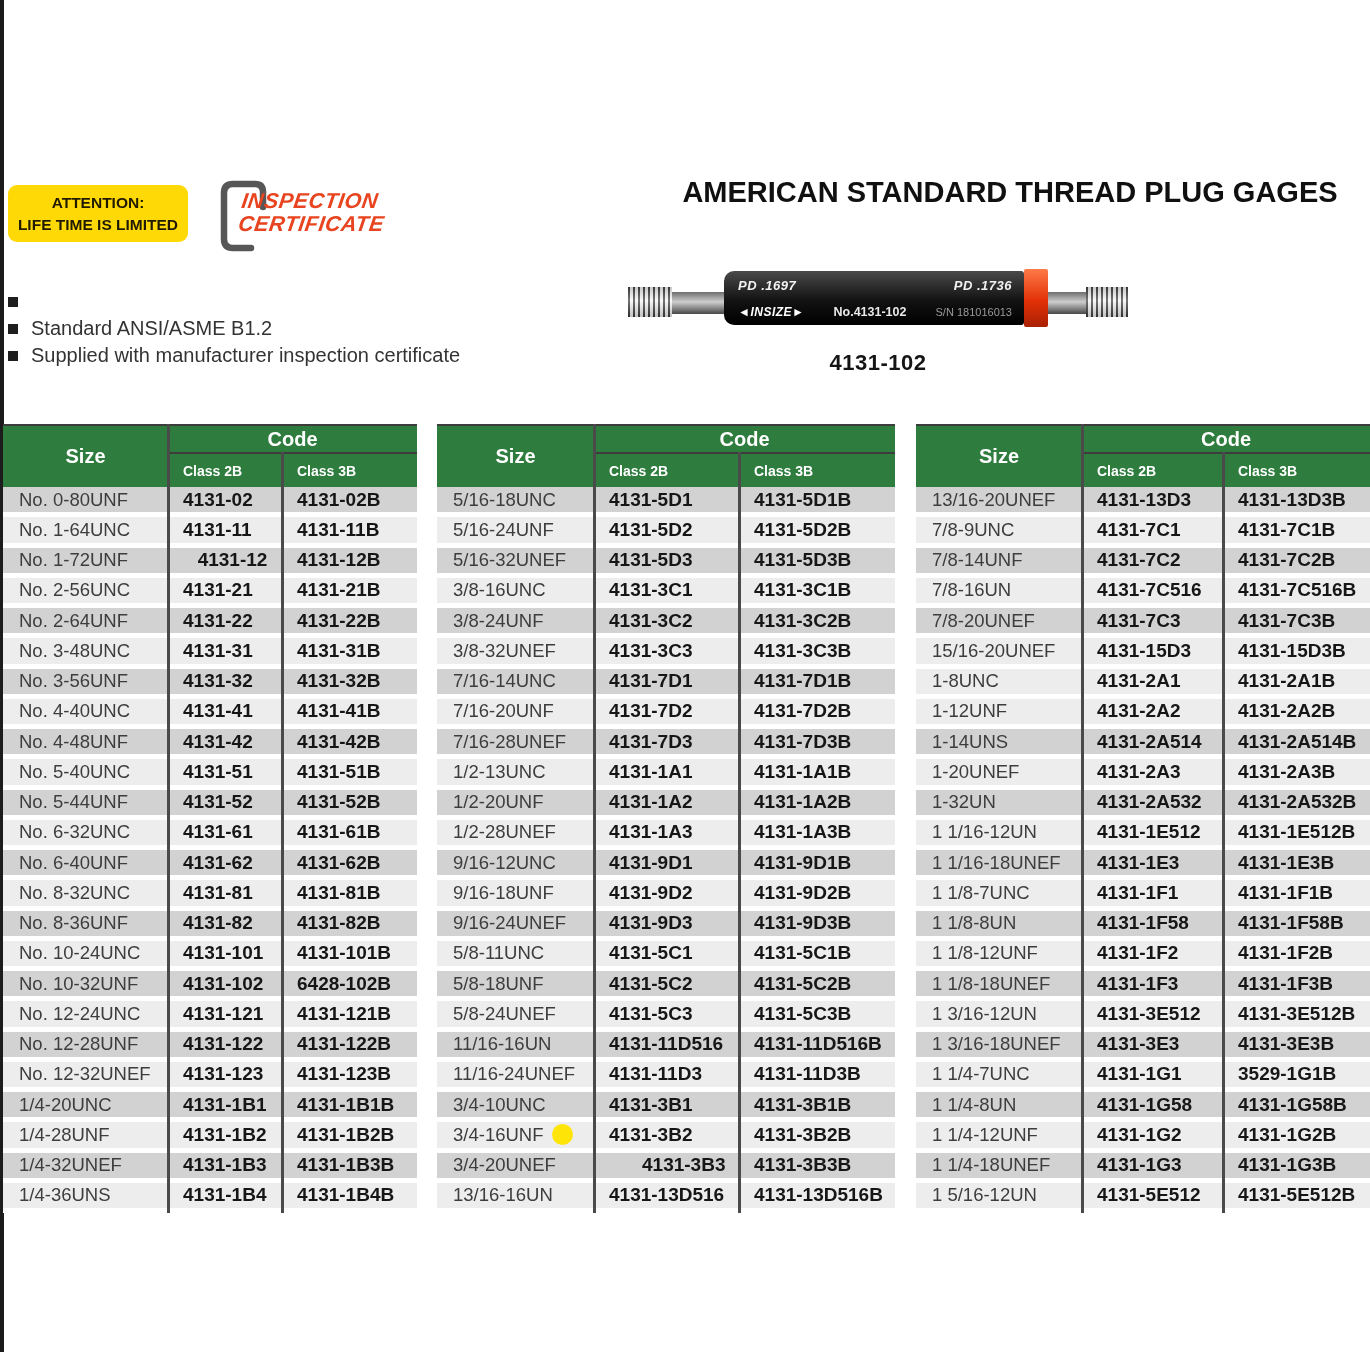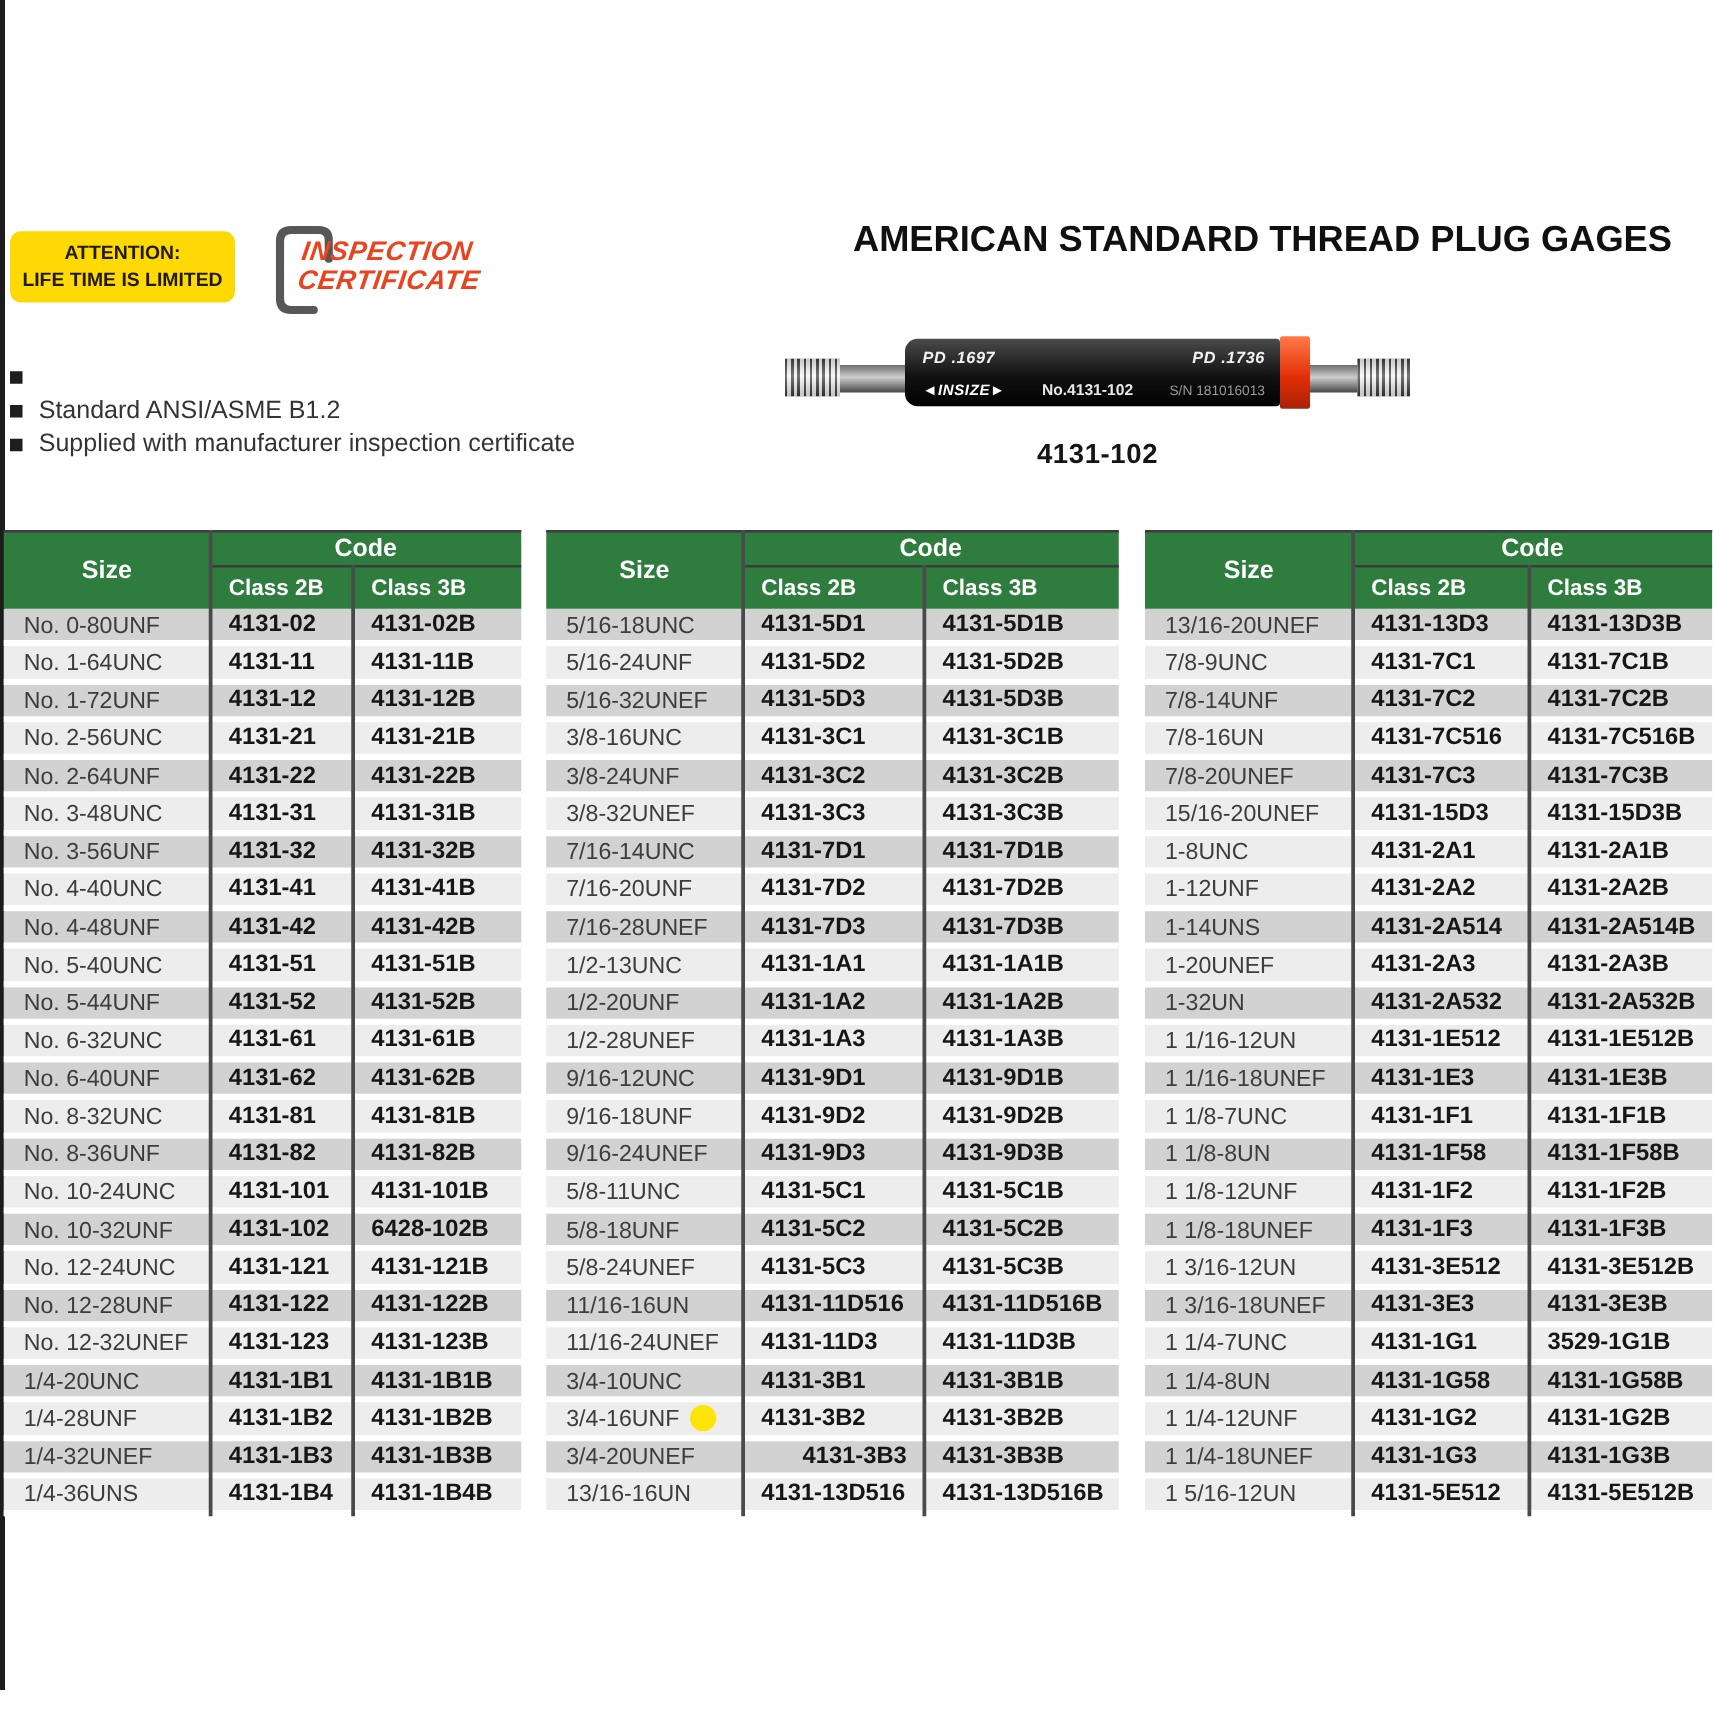--- a/index.html
+++ b/index.html
@@ -54,21 +54,21 @@
   
   .tbl{position:absolute;top:424px;}
   .thead{position:relative;background:#2f7d3e;height:63px;box-sizing:border-box;
          border-top:2px solid #3c3c3c;}
   .size-label{position:absolute;left:0;top:0;height:61px;display:flex;align-items:center;
          justify-content:center;color:#fff;font-size:20px;font-weight:bold;}
   .hrow1{display:flex;height:28px;box-sizing:border-box;}
   .hcode{flex:1;display:flex;align-items:center;justify-content:center;color:#fff;
          font-size:20px;font-weight:bold;border-bottom:2px solid #3c3c3c;box-sizing:border-box;}
   .hrow2{display:flex;height:33px;}
-  .hclass{display:flex;align-items:center;color:#fff;font-size:18px;font-weight:bold;
+  .hclass{display:flex;align-items:center;color:#fff;font-size:14px;font-weight:bold;
           box-sizing:border-box;padding-left:15px;}
   .trow{display:flex;height:30.25px;box-sizing:border-box;border-bottom:5px solid #ffffff;
         align-items:center;}
   .dark{background:#d2d2d2;} .light{background:#ededed;}
   .c-size{box-sizing:border-box;padding-left:16px;color:#3d3d3d;font-size:18.5px;
           display:flex;align-items:center;white-space:nowrap;}
   .c-code{box-sizing:border-box;padding-left:15px;font-weight:bold;color:#161616;
           font-size:19px;white-space:nowrap;}
   .dot{width:21px;height:21px;border-radius:50%;background:#ffe408;margin-left:9px;
        flex:0 0 auto;}
@@ -157,21 +157,21 @@
             <div class="c-size" style="width:165px;">
               <span>No. 1-64UNC</span>
             </div>
             <div class="c-code" style="width:114px;">4131-11</div>
             <div class="c-code" style="width:135px;">4131-11B</div>
           </div>
           <div class="trow dark">
             <div class="c-size" style="width:165px;">
               <span>No. 1-72UNF</span>
             </div>
-            <div class="c-code" style="width:114px;">4131-12</div>
+            <div class="c-code" style="width:114px;text-align:center;">4131-12</div>
             <div class="c-code" style="width:135px;">4131-12B</div>
           </div>
           <div class="trow light">
             <div class="c-size" style="width:165px;">
               <span>No. 2-56UNC</span>
             </div>
             <div class="c-code" style="width:114px;">4131-21</div>
             <div class="c-code" style="width:135px;">4131-21B</div>
           </div>
           <div class="trow dark">

